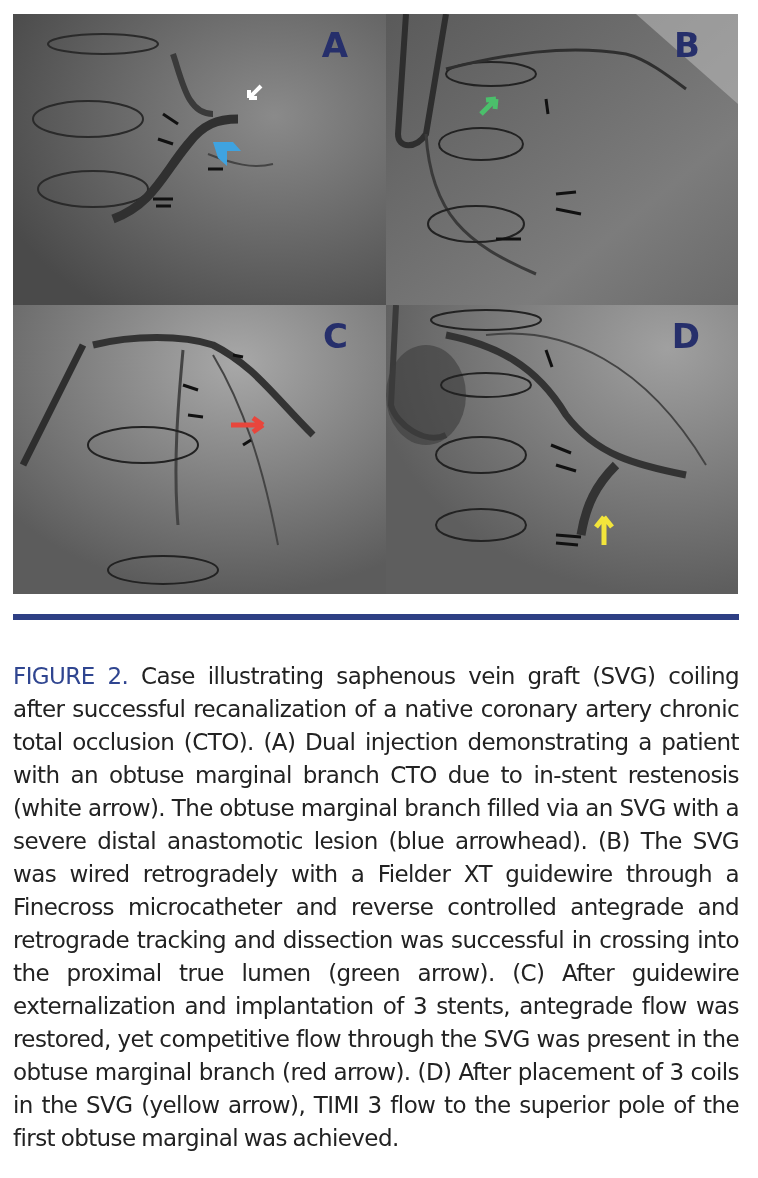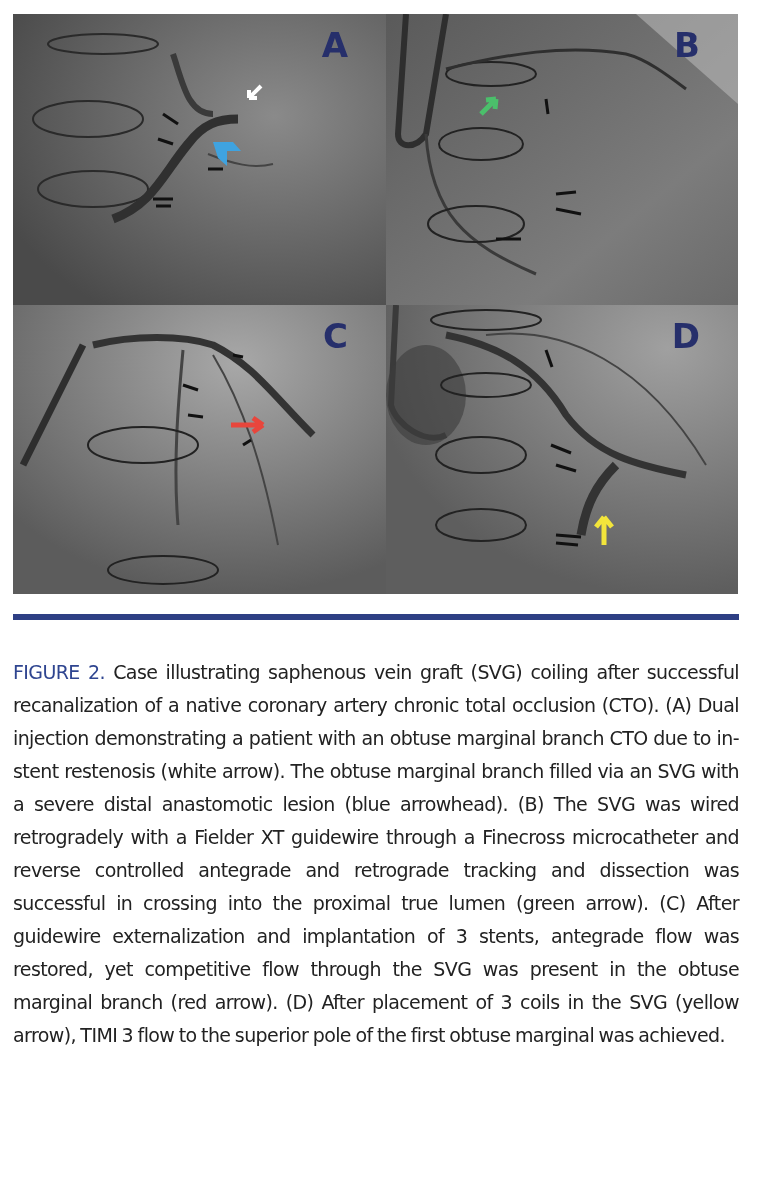--- a/index.html
+++ b/index.html
@@ -2,21 +2,21 @@
 <html><head>
 <meta charset="utf-8">
 <style>
   html, body { margin:0; padding:0; background:#ffffff; }
   body { width:758px; height:1178px; position:relative; overflow:hidden; font-family:"DejaVu Sans", sans-serif; }
   .figure { position:absolute; left:13px; top:14px; width:725px; height:580px; display:grid; grid-template-columns:373px 352px; grid-template-rows:291px 289px; }
   .panel { position:relative; overflow:hidden; }
   .panel svg { position:absolute; left:0; top:0; width:100%; height:100%; }
   .panel-label { position:absolute; top:14px; right:38px; font-family:"DejaVu Sans", sans-serif; font-weight:bold; font-size:34px; color:#262f6b; line-height:1; }
   .rule { position:absolute; left:13px; top:614px; width:726px; height:6px; background:#2e3f84; }
-  .caption { position:absolute; left:13px; top:637px; width:726px; font-family:"DejaVu Sans", sans-serif; font-size:19px; line-height:33px; color:#222; text-align:justify; letter-spacing:-0.6px; word-spacing:-1px; }
+  .caption { position:absolute; left:13px; top:637px; width:726px; font-family:"DejaVu Sans", sans-serif; font-size:23px; line-height:33px; color:#222; text-align:justify; letter-spacing:-0.6px; word-spacing:-1px; }
   .caption .fig-label { color:#2f4590; }
 </style>
 </head>
 <body>
 
 <div class="figure">
 
   <div class="panel">
     <svg viewBox="0 0 373 291" preserveAspectRatio="none">
       <defs>

